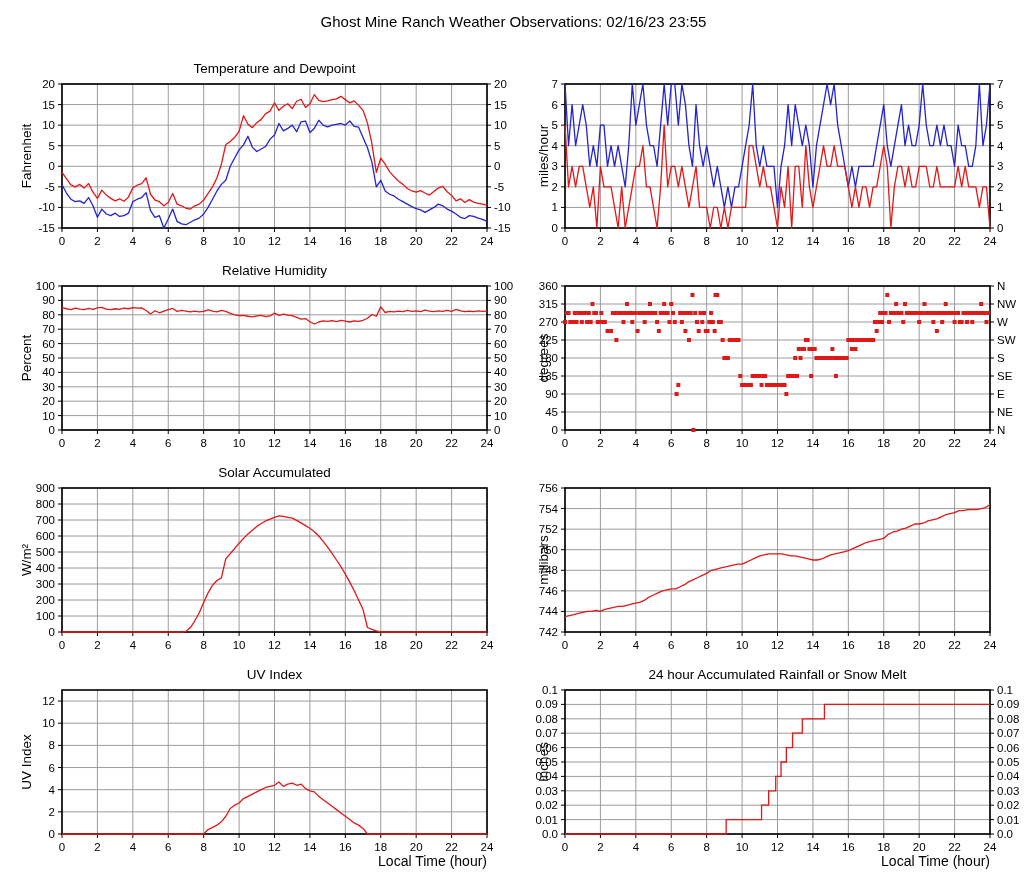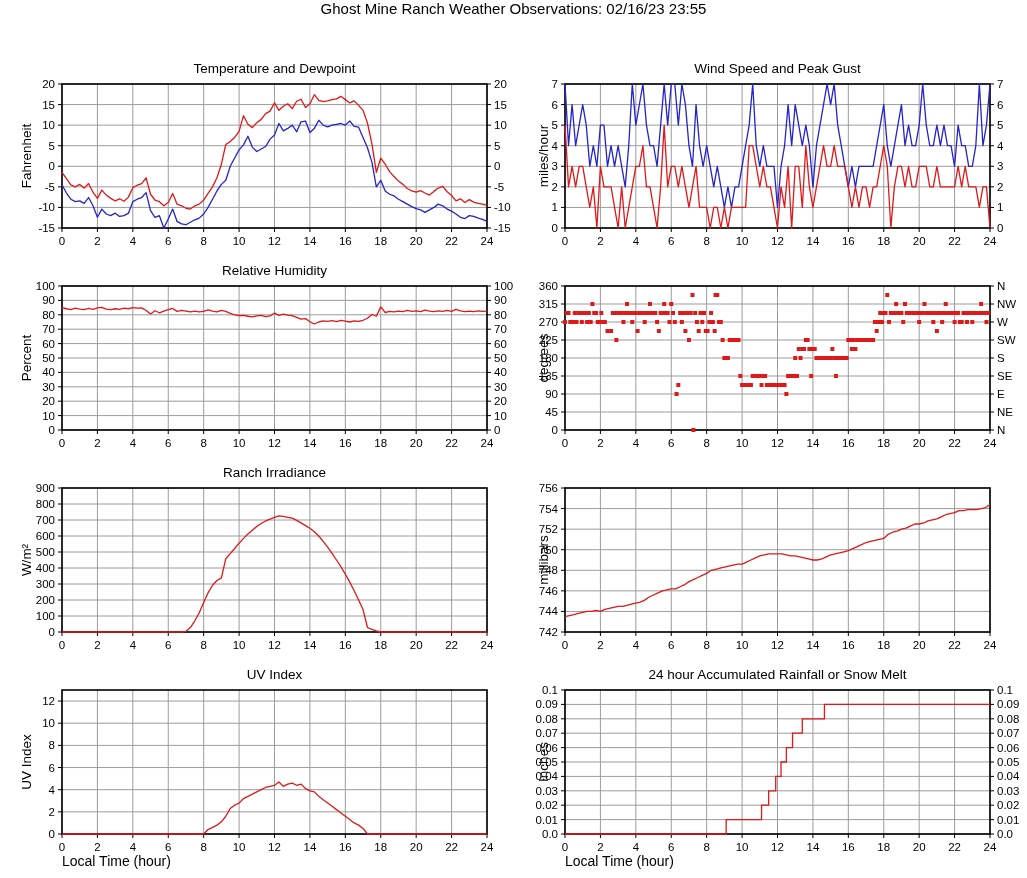--- a/index.html
+++ b/index.html
@@ -1,26 +1,26 @@
 <!DOCTYPE html>
 <html><head>
 <meta charset="utf-8">
 <style>
   html,body{margin:0;padding:0;background:#ffffff;}
   body{width:1027px;height:878px;font-family:"Liberation Sans",sans-serif;color:#000;}
-  .main-title{height:55px;box-sizing:border-box;text-align:center;font-size:15px;}
+  .main-title{height:55px;box-sizing:border-box;padding-top:13px;text-align:center;font-size:15px;}
   .charts-grid{display:grid;grid-template-columns:513px 514px;}
   .panel{position:relative;margin:0;height:202px;}
   .panel.tall{height:219px;}
   .panel svg{position:absolute;left:0;top:0;font-family:"Liberation Sans",sans-serif;}
   .ctitle{position:absolute;top:6px;left:62px;width:425px;text-align:center;font-size:13.5px;z-index:2;}
   .panel.rightcol .ctitle{left:52px;}
   .ylab{position:absolute;left:26px;top:101px;white-space:nowrap;transform:translate(-50%,-50%) rotate(-90deg);font-size:13.5px;z-index:2;}
   .panel.rightcol .ylab{left:30px;}
-  .xlab{position:absolute;top:192px;left:62px;width:425px;text-align:left;font-size:14px;z-index:2;}
+  .xlab{position:absolute;top:192px;left:62px;width:425px;text-align:right;font-size:14px;z-index:2;}
   .panel.rightcol .xlab{left:52px;}
 </style>
 </head>
 <body>
 
 <header class="main-title">
   <span>Ghost Mine Ranch Weather Observations: 02/16/23 23:55</span>
 </header>
 
 <main class="charts-grid">
@@ -108,21 +108,20 @@
         <line x1="58" y1="29" x2="62" y2="29" stroke="#000000" stroke-width="1"></line>
         <text x="55" y="33" text-anchor="end" font-size="11.5" fill="#000">20</text>
         <line x1="487" y1="29" x2="491" y2="29" stroke="#000000" stroke-width="1"></line>
         <text x="494" y="33" text-anchor="start" font-size="11.5" fill="#000">20</text>
         <polyline points="62.00,129.80 66.43,138.03 70.85,144.20 75.28,146.67 79.71,145.85 84.14,148.31 88.56,142.55 92.99,150.78 97.42,162.30 101.84,154.07 106.27,159.01 110.70,160.66 115.13,158.19 119.55,161.48 123.98,160.66 128.41,158.19 132.83,146.67 137.26,144.20 141.69,142.55 146.11,137.62 150.54,155.72 154.97,162.30 159.40,160.66 163.82,173.00 168.25,163.95 172.68,154.07 177.10,166.42 181.53,168.89 185.96,169.71 190.39,167.24 194.81,164.77 199.24,163.13 203.67,159.01 208.09,152.43 212.52,144.20 216.95,135.97 221.38,129.39 225.80,125.27 230.23,111.29 234.66,103.06 239.08,94.83 243.51,89.89 247.94,81.25 252.36,92.36 256.79,96.47 261.22,94.01 265.65,91.54 270.07,84.13 274.50,80.02 278.93,68.50 283.35,75.90 287.78,73.43 292.21,70.14 296.64,76.73 301.06,66.85 305.49,66.03 309.92,77.55 314.34,73.43 318.77,65.21 323.20,70.14 327.63,71.79 332.05,70.14 336.48,69.32 340.91,68.50 345.33,70.14 349.76,66.03 354.19,71.38 358.61,72.20 363.04,82.49 367.47,92.77 371.90,107.17 376.32,131.86 380.75,125.27 385.18,135.97 389.60,139.26 394.03,140.91 398.46,144.20 402.89,146.67 407.31,149.14 411.74,151.61 416.17,153.66 420.59,154.90 425.02,157.37 429.45,154.90 433.88,152.43 438.30,149.14 442.73,150.78 447.16,154.07 451.58,156.13 456.01,159.01 460.44,162.30 464.86,163.54 469.29,160.66 473.72,161.48 478.15,163.13 482.57,164.36 487.00,166.42" fill="none" stroke="#2424cc" stroke-width="1.3" stroke-linejoin="round"></polyline>
         <polyline points="62.00,117.46 66.43,123.63 70.85,129.80 75.28,131.86 79.71,129.39 84.14,133.09 88.56,128.57 92.99,137.21 97.42,143.38 101.84,135.15 106.27,140.09 110.70,143.38 115.13,145.85 119.55,143.79 123.98,146.26 128.41,142.14 132.83,132.68 137.26,130.21 141.69,128.57 146.11,122.81 150.54,139.26 154.97,145.02 159.40,146.67 163.82,150.78 168.25,147.49 172.68,138.44 177.10,149.14 181.53,150.78 185.96,153.25 190.39,154.07 194.81,150.78 199.24,149.14 203.67,145.02 208.09,138.44 212.52,131.86 216.95,122.81 221.38,109.23 225.80,89.48 230.23,86.60 234.66,82.49 239.08,76.31 243.51,60.68 247.94,69.32 252.36,72.61 256.79,67.67 261.22,64.38 265.65,58.62 270.07,56.15 274.50,47.93 278.93,55.33 283.35,51.22 287.78,48.75 292.21,53.69 296.64,46.28 301.06,44.22 305.49,52.45 309.92,48.75 314.34,39.70 318.77,45.46 323.20,46.69 327.63,45.87 332.05,44.63 336.48,43.81 340.91,41.34 345.33,44.63 349.76,47.93 354.19,45.87 358.61,50.39 363.04,55.33 367.47,68.09 371.90,88.66 376.32,117.46 380.75,103.06 385.18,109.23 389.60,116.63 394.03,121.57 398.46,126.10 402.89,129.39 407.31,133.50 411.74,135.97 416.17,137.21 420.59,135.56 425.02,138.03 429.45,140.09 433.88,136.38 438.30,133.09 442.73,131.45 447.16,136.79 451.58,140.50 456.01,145.85 460.44,143.79 464.86,147.49 469.29,144.61 473.72,147.08 478.15,148.31 482.57,149.14 487.00,150.37" fill="none" stroke="#e01818" stroke-width="1.3" stroke-linejoin="round"></polyline>
       </svg>
   </figure>
 
   <figure class="panel rightcol">
-    <div class="ctitle">Wind Speed and Peak Gust</div>
     <div class="ylab">miles/hour</div>
     <svg width="514" height="202">
         <line x1="52" y1="29" x2="52" y2="173" stroke="#9c9c9c" stroke-width="1"></line>
         <line x1="87.41666666666666" y1="29" x2="87.41666666666666" y2="173" stroke="#9c9c9c" stroke-width="1"></line>
         <line x1="122.83333333333333" y1="29" x2="122.83333333333333" y2="173" stroke="#9c9c9c" stroke-width="1"></line>
         <line x1="158.25" y1="29" x2="158.25" y2="173" stroke="#9c9c9c" stroke-width="1"></line>
         <line x1="193.66666666666666" y1="29" x2="193.66666666666666" y2="173" stroke="#9c9c9c" stroke-width="1"></line>
         <line x1="229.08333333333334" y1="29" x2="229.08333333333334" y2="173" stroke="#9c9c9c" stroke-width="1"></line>
         <line x1="264.5" y1="29" x2="264.5" y2="173" stroke="#9c9c9c" stroke-width="1"></line>
         <line x1="299.9166666666667" y1="29" x2="299.9166666666667" y2="173" stroke="#9c9c9c" stroke-width="1"></line>
@@ -631,21 +630,21 @@
         <rect x="464.375" y="54" width="4" height="4" fill="#e01818"></rect>
         <rect x="466.1458333333333" y="45" width="4" height="4" fill="#e01818"></rect>
         <rect x="467.9166666666667" y="54" width="4" height="4" fill="#e01818"></rect>
         <rect x="469.6875" y="54" width="4" height="4" fill="#e01818"></rect>
         <rect x="471.45833333333337" y="63" width="4" height="4" fill="#e01818"></rect>
         <rect x="473.22916666666663" y="54" width="4" height="4" fill="#e01818"></rect>
       </svg>
   </figure>
 
   <figure class="panel leftcol">
-    <div class="ctitle">Ranch Irradiance</div>
+    <div class="ctitle">Solar Accumulated</div>
     <div class="ylab">W/m²</div>
     <svg width="513" height="202">
         <line x1="62" y1="29" x2="62" y2="173" stroke="#9c9c9c" stroke-width="1"></line>
         <line x1="97.41666666666666" y1="29" x2="97.41666666666666" y2="173" stroke="#9c9c9c" stroke-width="1"></line>
         <line x1="132.83333333333331" y1="29" x2="132.83333333333331" y2="173" stroke="#9c9c9c" stroke-width="1"></line>
         <line x1="168.25" y1="29" x2="168.25" y2="173" stroke="#9c9c9c" stroke-width="1"></line>
         <line x1="203.66666666666666" y1="29" x2="203.66666666666666" y2="173" stroke="#9c9c9c" stroke-width="1"></line>
         <line x1="239.08333333333334" y1="29" x2="239.08333333333334" y2="173" stroke="#9c9c9c" stroke-width="1"></line>
         <line x1="274.5" y1="29" x2="274.5" y2="173" stroke="#9c9c9c" stroke-width="1"></line>
         <line x1="309.9166666666667" y1="29" x2="309.9166666666667" y2="173" stroke="#9c9c9c" stroke-width="1"></line>

